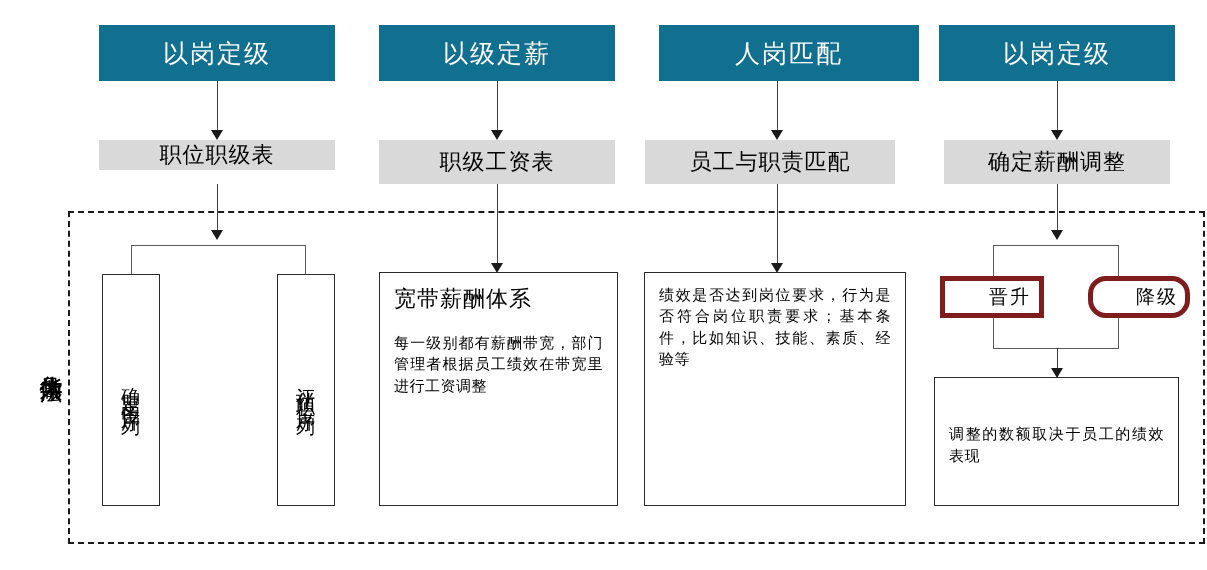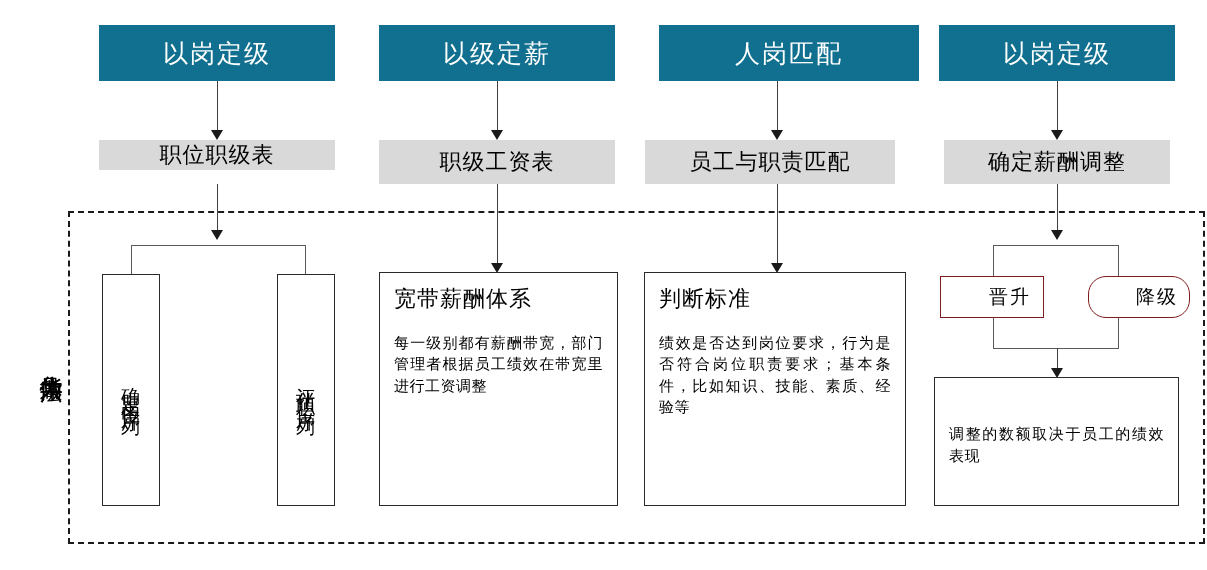--- a/index.html
+++ b/index.html
@@ -84,21 +84,21 @@
   .content.centerbody .body { margin: 0; }
 
   
   .smallbox {
     display: flex;
     align-items: center;
     justify-content: center;
     font-size: 19px;
     letter-spacing: 2px;
     background: #ffffff;
-    border: 1px solid #7f1d1d;
+    border: 5px solid #7f1d1d;
     padding-left: 36px;
   }
 
   
   .dashed {
     border: 2px dashed #1a1a1a;
     background: transparent;
   }
 
   
@@ -170,21 +170,20 @@
 
   <div class="abs vline" style="left:745px; top:81px; width:1px; height:53px;"></div>
   <div class="abs arrowhead" style="left:739px; top:130px;"></div>
 
   <div class="abs gray" style="left:613px; top:140px; width:250px; height:44px;">员工与职责匹配</div>
 
   <div class="abs vline" style="left:745px; top:184px; width:1px; height:85px;"></div>
   <div class="abs arrowhead" style="left:739px; top:263px;"></div>
 
   <div class="abs wbox content" style="left:612px; top:272px; width:262px; height:234px;">
-    <div class="ttl">判断标准</div>
     <div class="body">绩效是否达到岗位要求，行为是否符合岗位职责要求；基本条件，比如知识、技能、素质、经验等</div>
   </div>
 
   <div class="abs hdr" style="left:907px; top:25px; width:236px; height:56px;">以岗定级</div>
 
   <div class="abs vline" style="left:1025px; top:81px; width:1px; height:53px;"></div>
   <div class="abs arrowhead" style="left:1019px; top:130px;"></div>
 
   <div class="abs gray" style="left:912px; top:140px; width:226px; height:44px;">确定薪酬调整</div>
 

